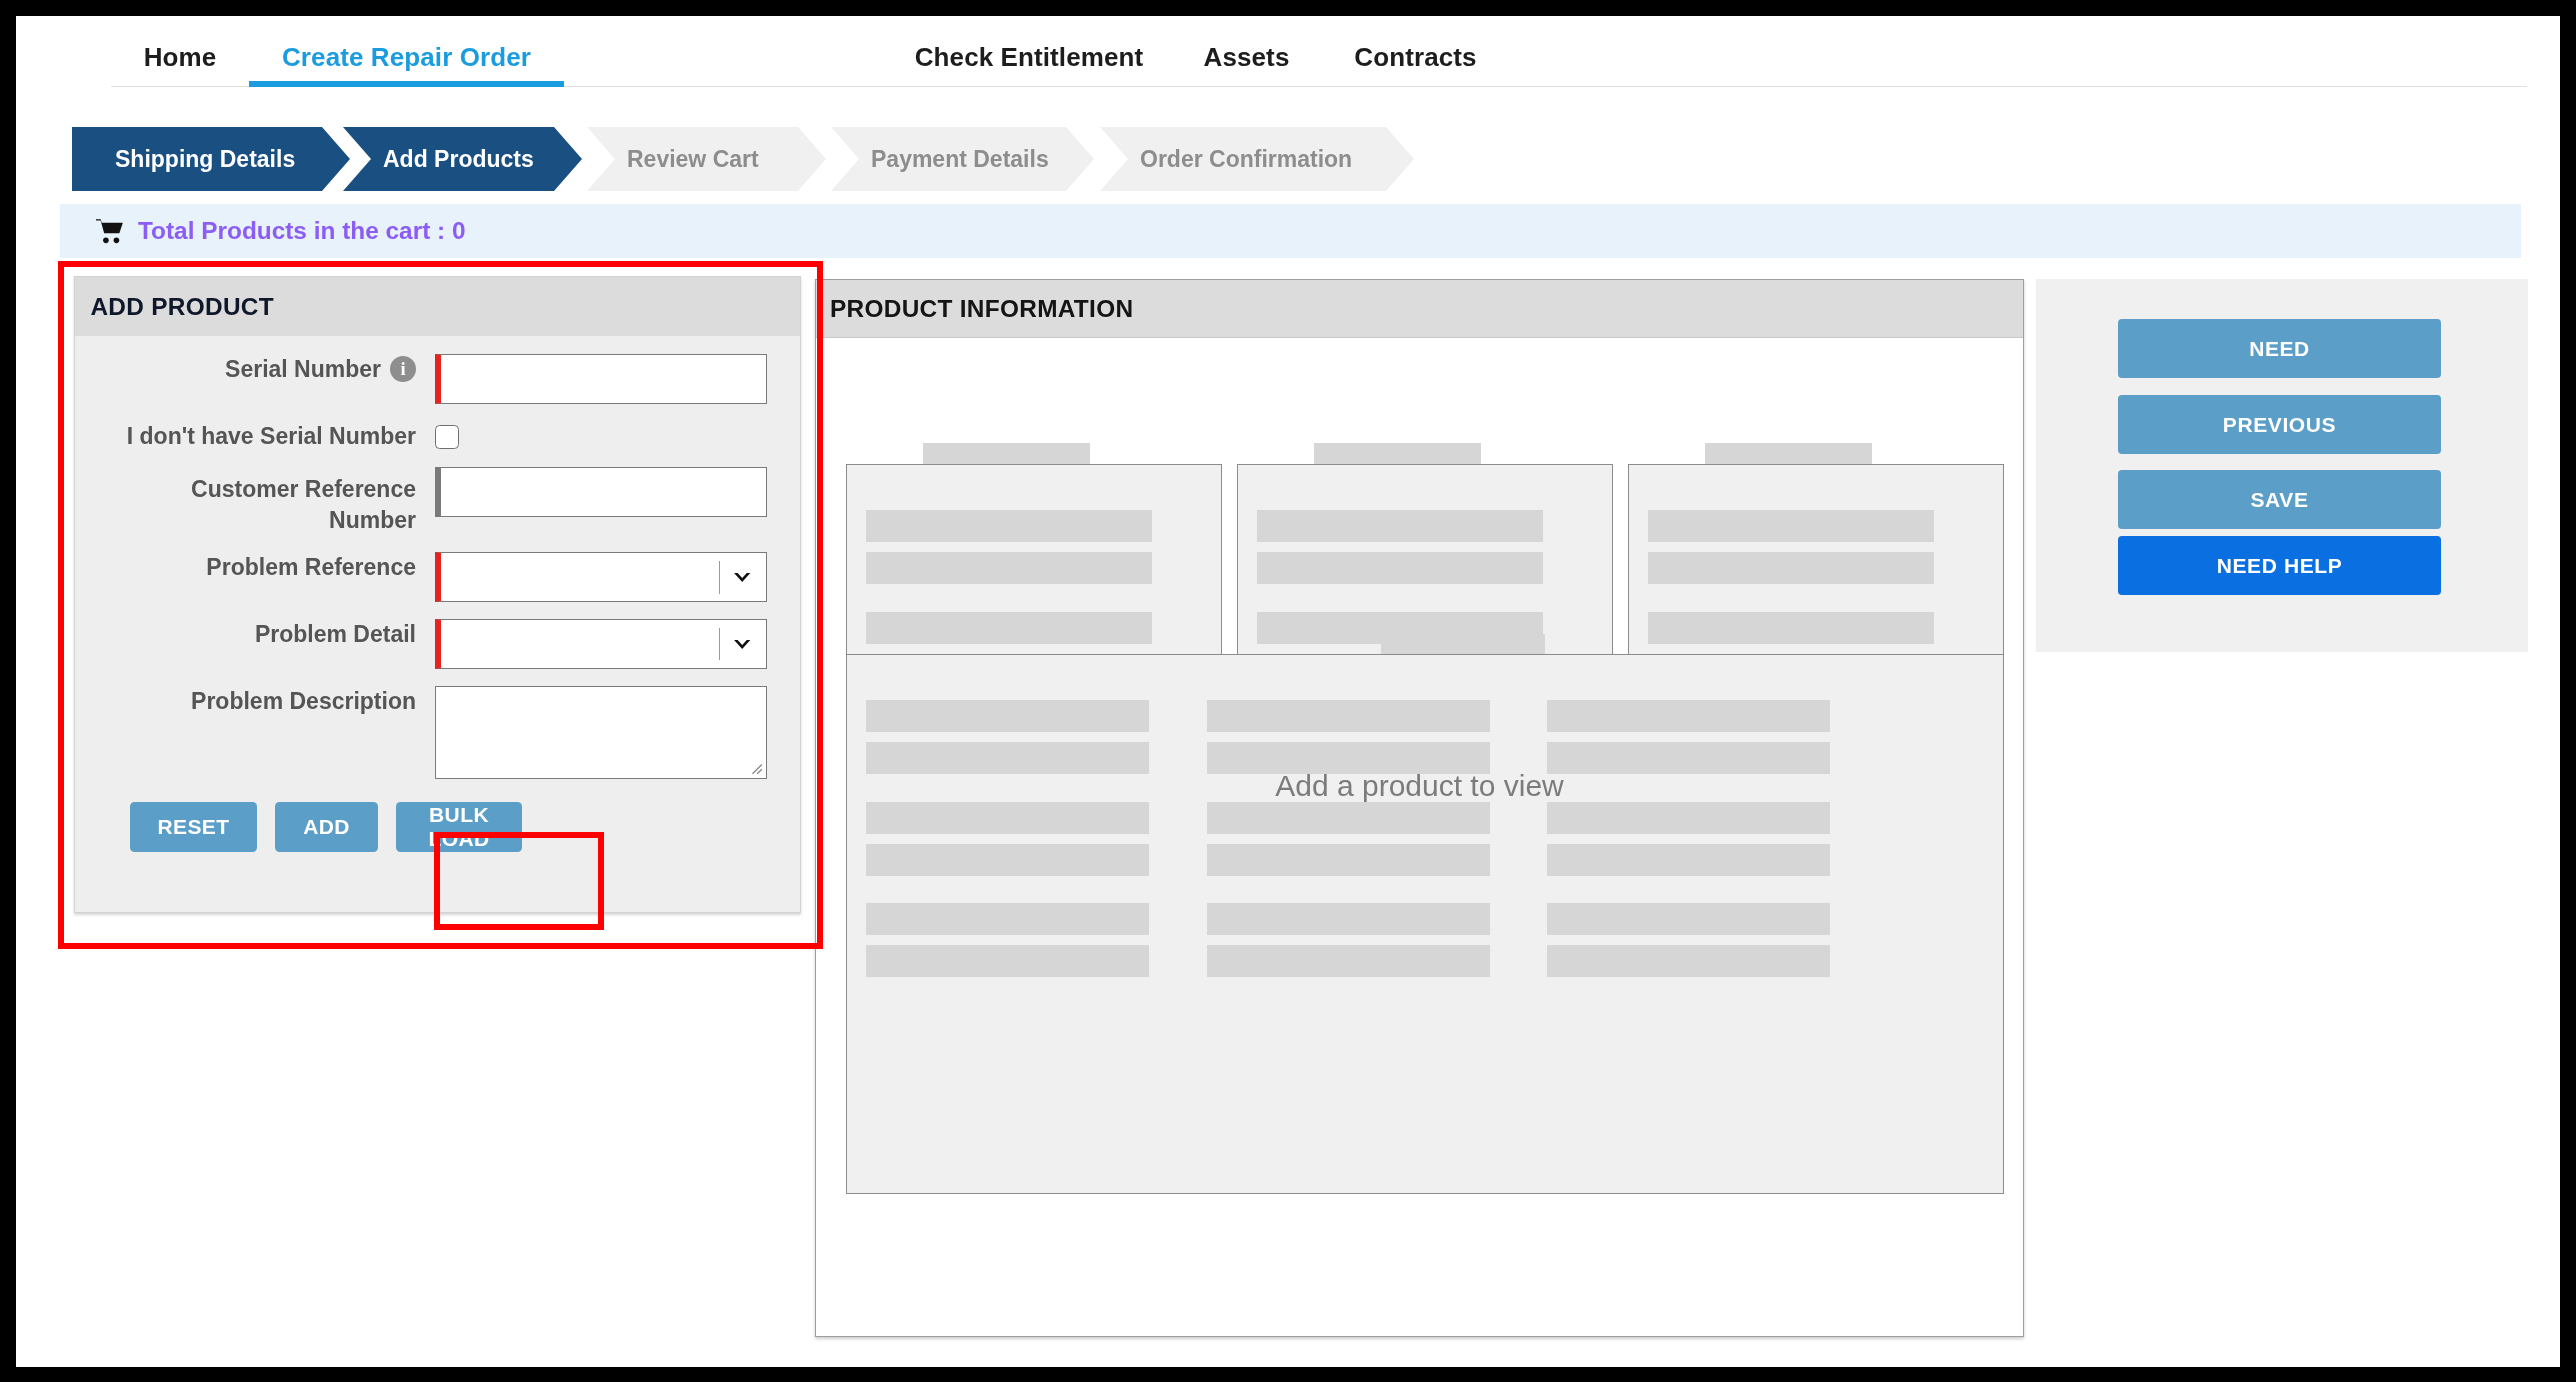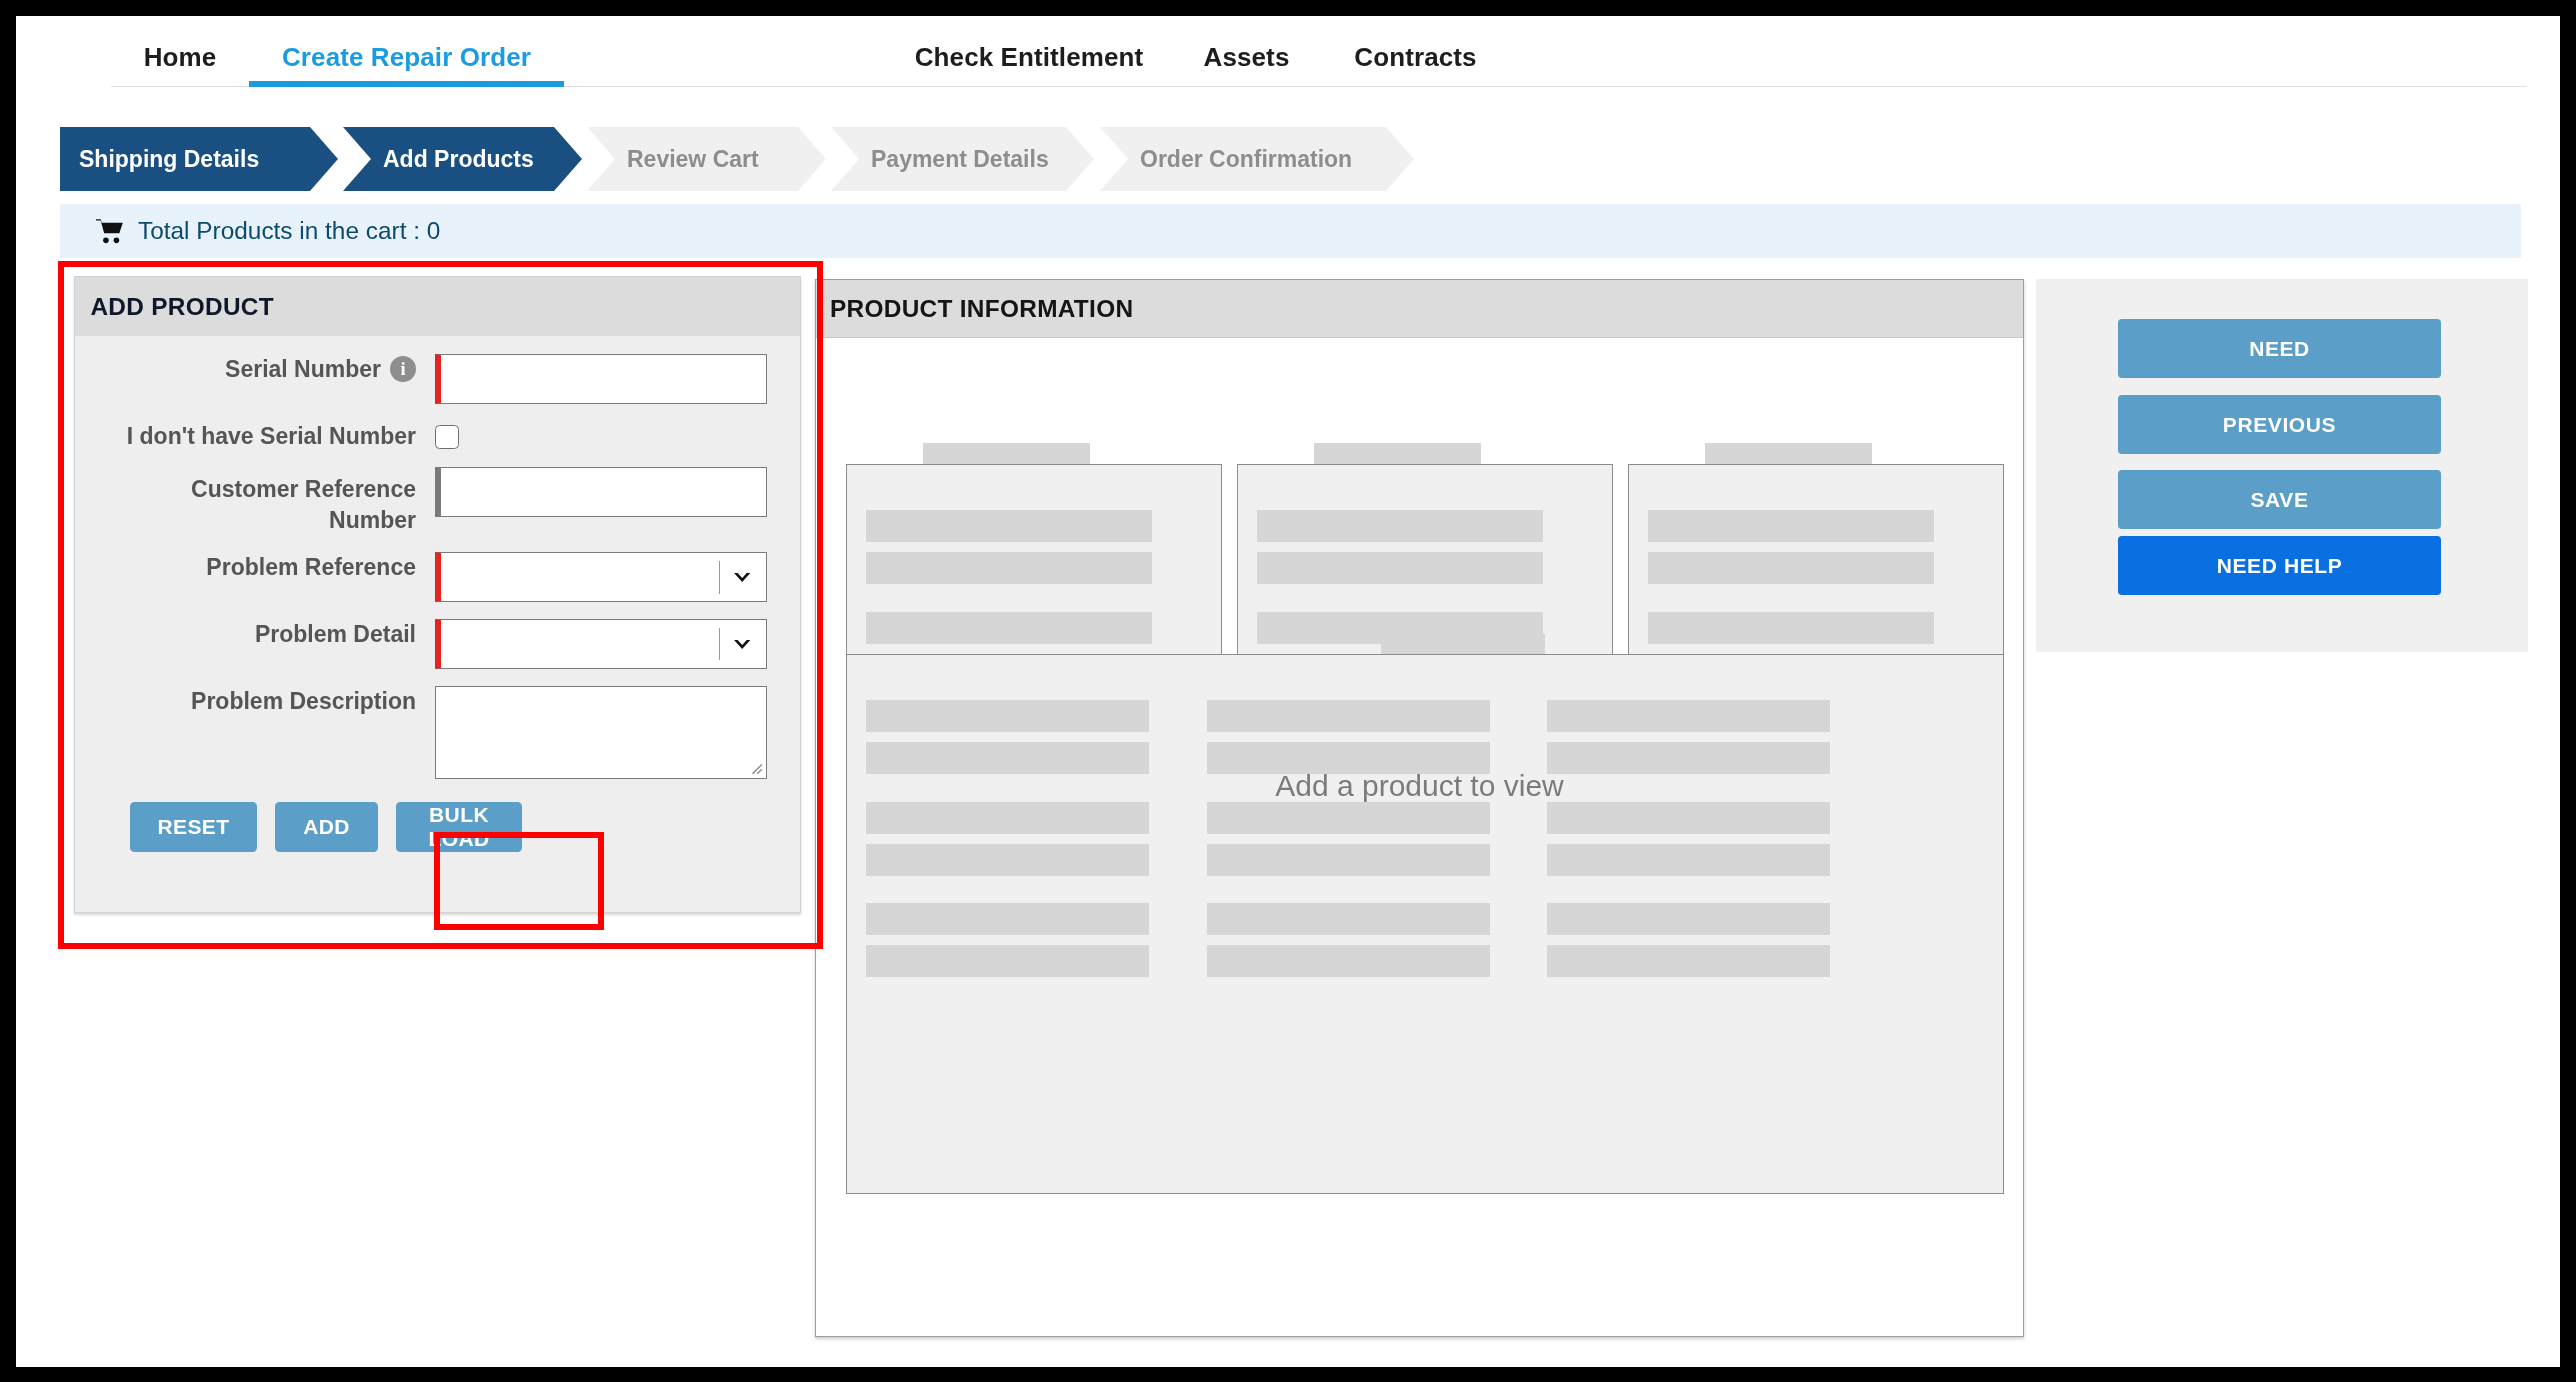--- a/index.html
+++ b/index.html
@@ -119,22 +119,22 @@
   }
   #cart-icon {
     margin-left: 36px;
     margin-right: 14px;
     width: 28px;
     height: 26px;
     display: block;
   }
   #cart-text {
     font-size: 24.4px;
-    font-weight: normal;
-    color: #0c4a6e;
+    font-weight: bold;
+    color: #8b5cf6;
   }
 
   
   #addproduct-panel {
     position: absolute;
     left: 58px;
     top: 260px;
     width: 727px;
     height: 637px;
     background: #eeeeee;
@@ -390,21 +390,21 @@
 
     <div id="topnav">
         <div class="nav-tab" style="left: 0px; width: 138px;">Home</div>
         <div class="nav-tab active" style="left: 138px; width: 315px;">Create Repair Order</div>
         <div class="nav-tab" style="left: 773px; width: 290px;">Check Entitlement</div>
         <div class="nav-tab" style="left: 1063px; width: 145px;">Assets</div>
         <div class="nav-tab" style="left: 1208px; width: 193px;">Contracts</div>
       </div>
 
     <div id="steps">
-        <div class="step done first" style="left: 0px; width: 278px;">
+        <div class="step done first" style="left: 12px; width: 278px; padding-left: 24px;">
           <span class="step-label">Shipping Details</span>
         </div>
         <div class="step done" style="left: 283px; width: 239px;">
           <span class="step-label">Add Products</span>
         </div>
         <div class="step todo" style="left: 527px; width: 239px;">
           <span class="step-label">Review Cart</span>
         </div>
         <div class="step todo" style="left: 771px; width: 263px;">
           <span class="step-label">Payment Details</span>

